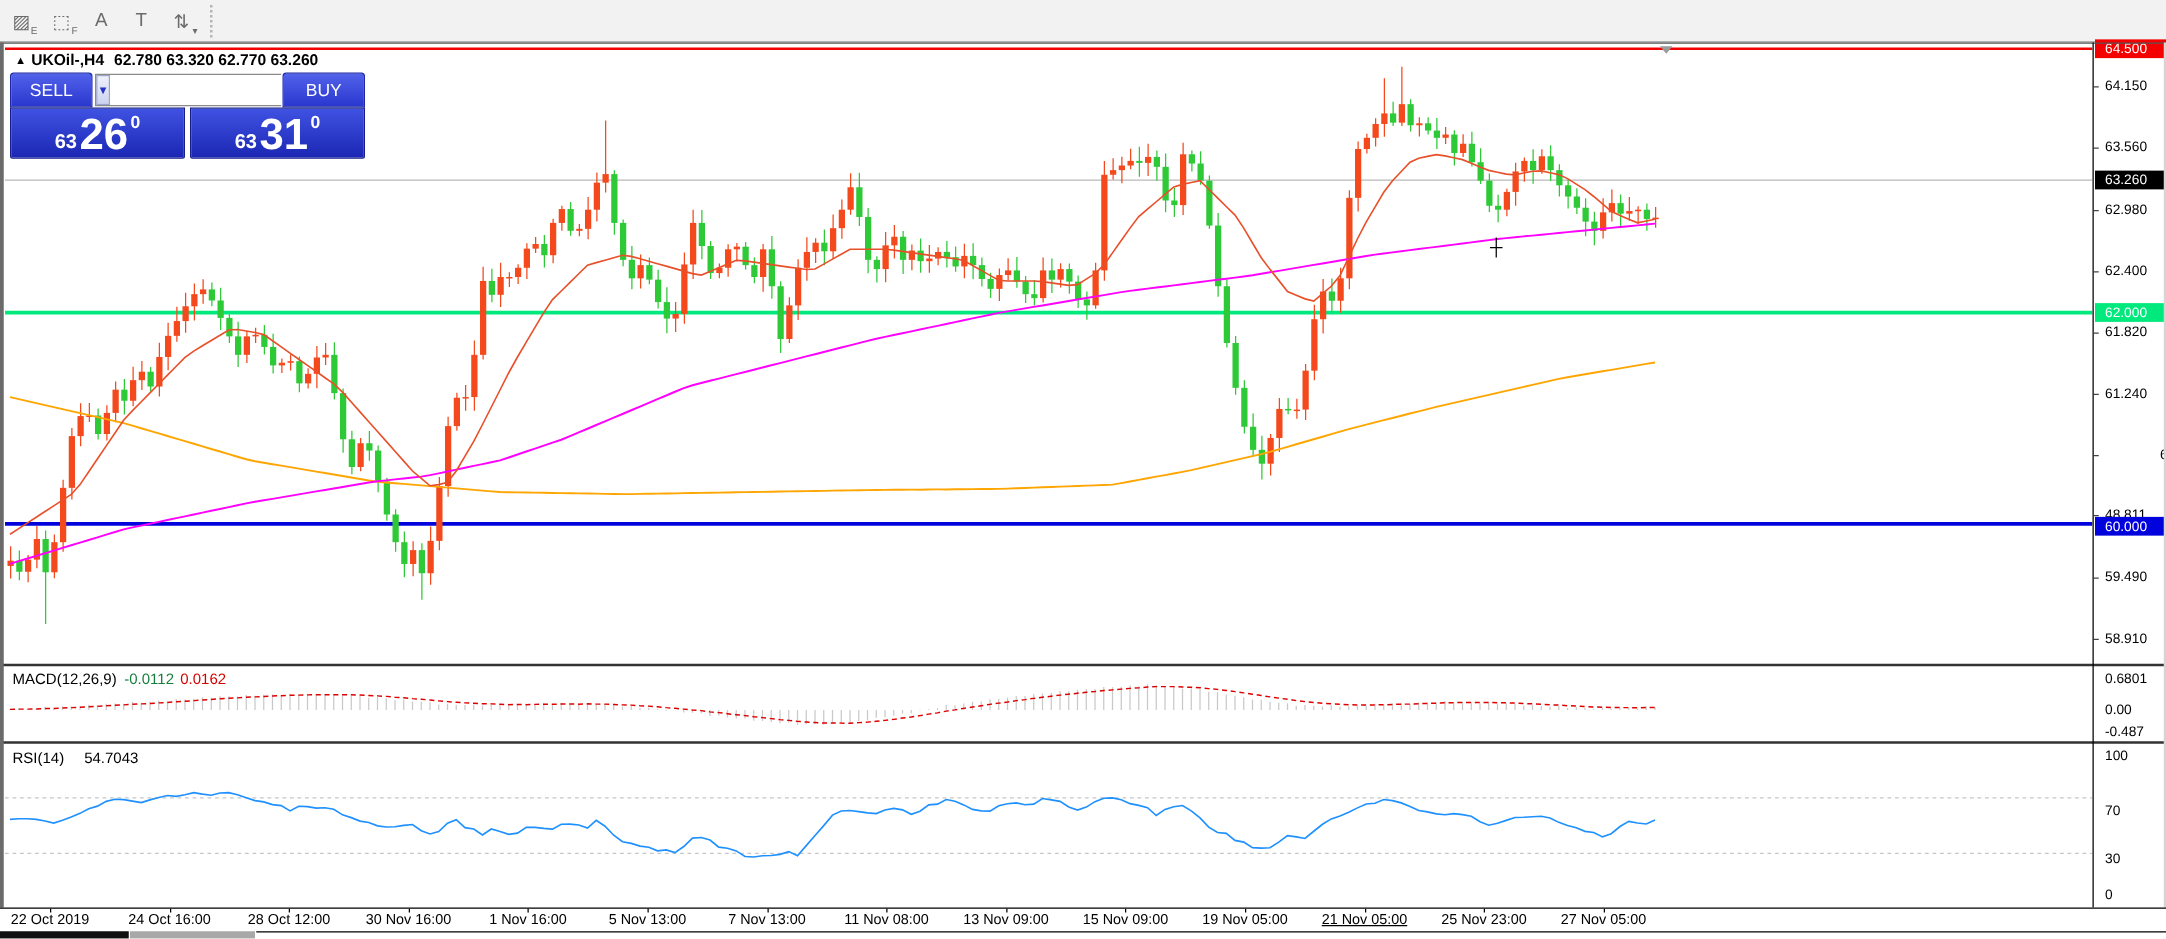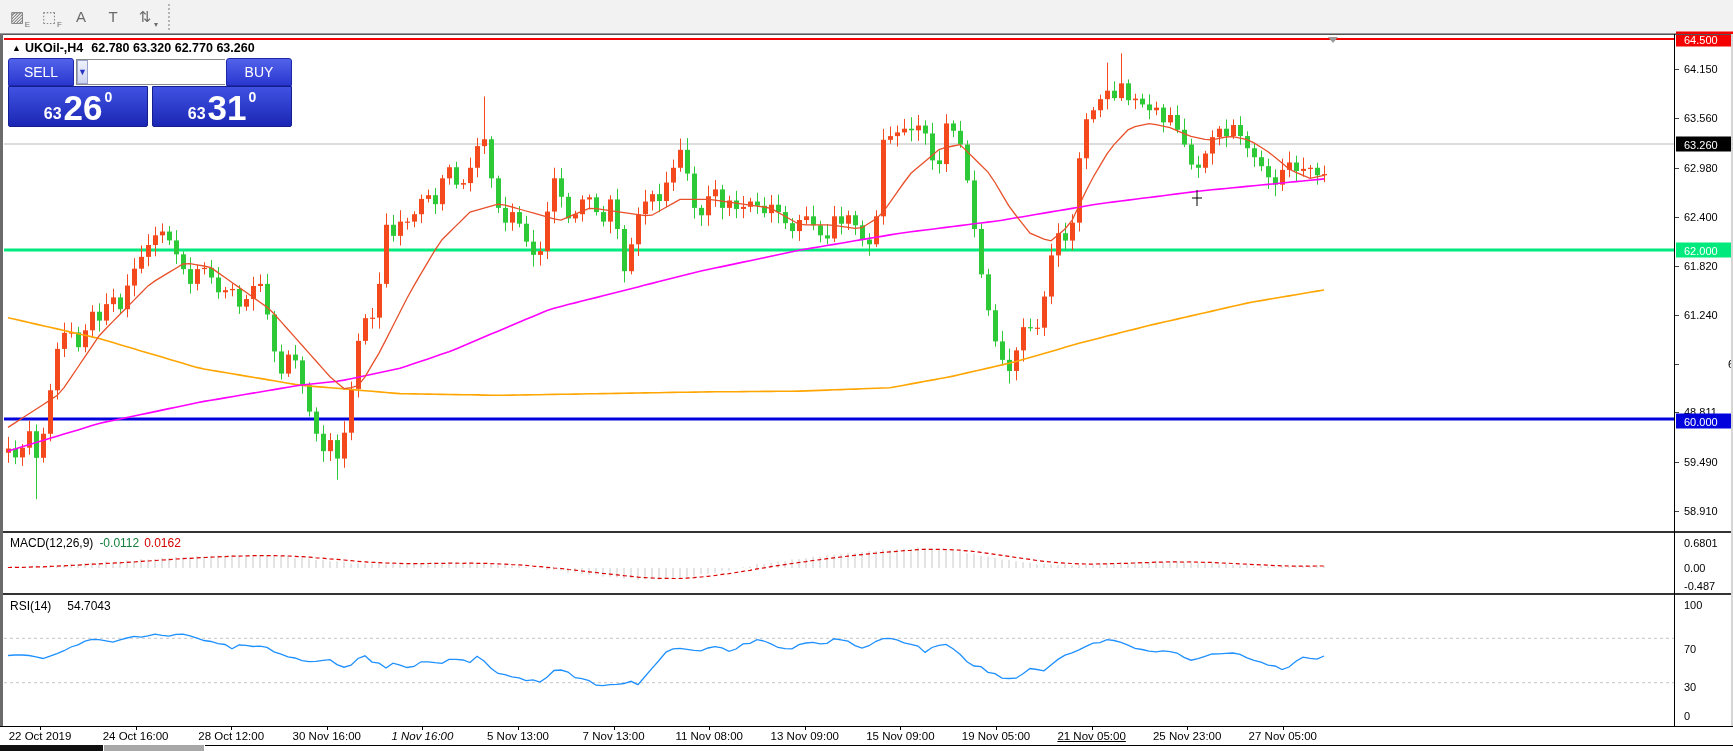--- a/index.html
+++ b/index.html
@@ -763,21 +763,21 @@
   <div id="time-axis">
       <div class="t-tick" style="left: 40px;"></div>
       <div class="t-label" style="left: 40px;">22 Oct 2019</div>
       <div class="t-tick" style="left: 135.6px;"></div>
       <div class="t-label" style="left: 135.6px;">24 Oct 16:00</div>
       <div class="t-tick" style="left: 231.2px;"></div>
       <div class="t-label" style="left: 231.2px;">28 Oct 12:00</div>
       <div class="t-tick" style="left: 326.8px;"></div>
       <div class="t-label" style="left: 326.8px;">30 Nov 16:00</div>
       <div class="t-tick" style="left: 422.4px;"></div>
-      <div class="t-label" style="left: 422.4px; font-style: italic;">1 Nov 16:00</div>
+      <div class="t-label" style="left: 422.4px;">1 Nov 16:00</div>
       <div class="t-tick" style="left: 518px;"></div>
       <div class="t-label" style="left: 518px;">5 Nov 13:00</div>
       <div class="t-tick" style="left: 613.6px;"></div>
       <div class="t-label" style="left: 613.6px;">7 Nov 13:00</div>
       <div class="t-tick" style="left: 709.2px;"></div>
       <div class="t-label" style="left: 709.2px;">11 Nov 08:00</div>
       <div class="t-tick" style="left: 804.8px;"></div>
       <div class="t-label" style="left: 804.8px;">13 Nov 09:00</div>
       <div class="t-tick" style="left: 900.4px;"></div>
       <div class="t-label" style="left: 900.4px;">15 Nov 09:00</div>

